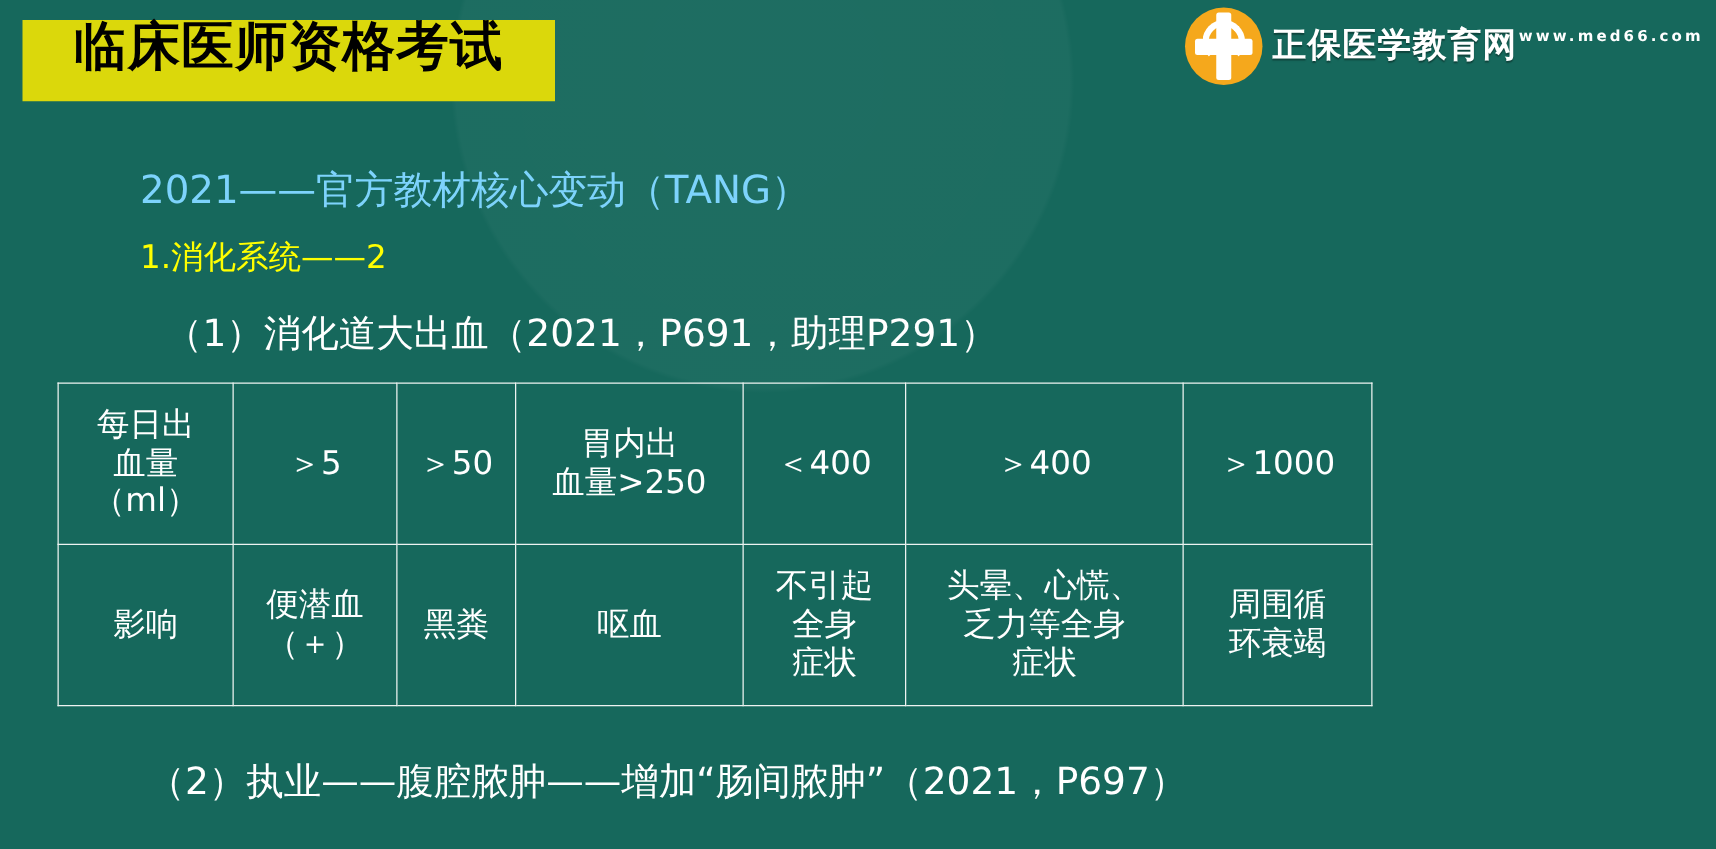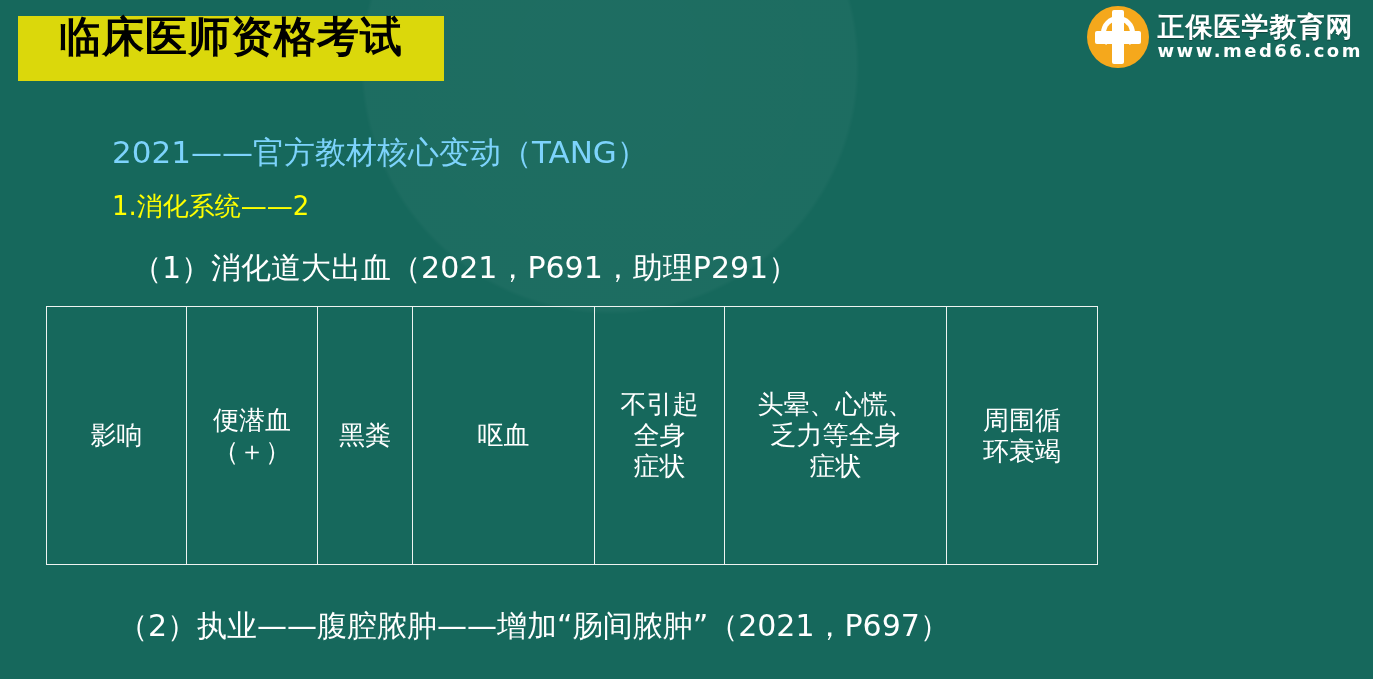--- a/index.html
+++ b/index.html
@@ -96,35 +96,35 @@
     top: 10px;
     width: 34px;
     height: 34px;
     border: 5px solid #ffffff;
     border-radius: 50% 50% 50% 50%;
     border-bottom-color: transparent;
     box-sizing: border-box;
   }
   .brand-text {
     display: flex;
-    flex-direction: column;
+    flex-direction: row;
     justify-content: center;
     gap: 1px;
   }
   .brand-name {
     font-size: 27px;
     font-weight: bold;
     color: #ffffff;
     line-height: 1.05;
     letter-spacing: 1px;
     white-space: nowrap;
     text-shadow: 0 1px 1px rgba(0,0,0,0.35);
   }
   .brand-url {
-    font-size: 18px;
+    font-size: 12px;
     font-weight: bold;
     color: #ffffff;
     letter-spacing: 2.5px;
     line-height: 1.05;
     white-space: nowrap;
   }
 
   
   .line {
     position: absolute;
@@ -218,20 +218,43 @@
       <col class="col-2">
       <col class="col-3">
       <col class="col-4">
     <col class="col-5">
       <col class="col-6">
       <col class="col-7">
   </colgroup>
   <tbody>
     <tr>
       <td>
+          <span class="cell-text">每日出<br>血量<br>（ml）</span>
+        </td>
+      <td>
+          <span class="cell-text">＞5</span>
+        </td>
+      <td>
+          <span class="cell-text">＞50</span>
+        </td>
+      <td>
+          <span class="cell-text">胃内出<br>血量&gt;250</span>
+        </td>
+      <td>
+          <span class="cell-text">＜400</span>
+        </td>
+      <td>
+          <span class="cell-text">＞400</span>
+        </td>
+      <td>
+          <span class="cell-text">＞1000</span>
+        </td>
+    </tr>
+    <tr>
+      <td>
           <span class="cell-text">影响</span>
         </td>
       <td>
           <span class="cell-text">便潜血<br>（＋）</span>
         </td>
       <td>
           <span class="cell-text">黑粪</span>
         </td>
       <td>
           <span class="cell-text">呕血</span>

